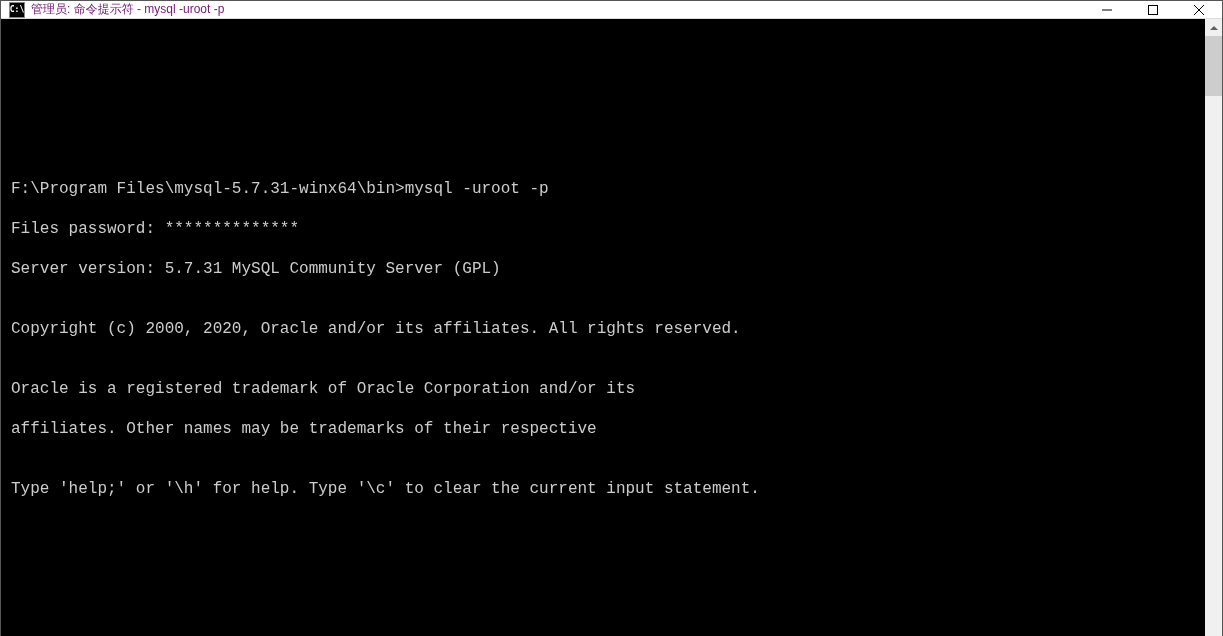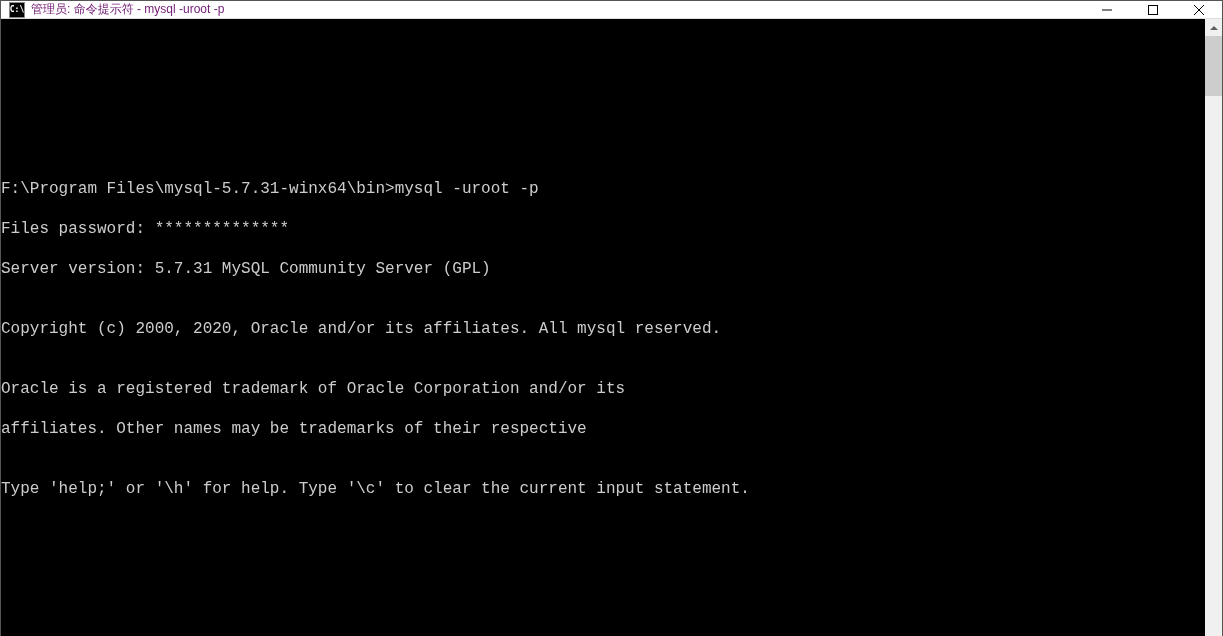--- a/index.html
+++ b/index.html
@@ -52,21 +52,21 @@
     font-size: 16px;
     line-height: 20px;
     padding: 0;
     white-space: pre;
     overflow: hidden;
     position: relative;
   }
   .terminal-inner {
     padding: 0px 0 0 0;
   }
-  .line { white-space: pre; }
+  .line { white-space: pre; padding-left: 10px; }
   .scrollbar {
     width: 17px;
     background: #f0f0f0;
     display: flex; flex-direction: column;
   }
   .sb-btn {
     height: 17px;
     background: #f0f0f0;
     display: flex; align-items: center; justify-content: center;
     color: #606060;
@@ -107,21 +107,21 @@
 
   <div class="client-area">
     <div class="terminal">
       <div class="terminal-inner">
 <div class="spacer"></div>
 <div class="line"> </div>
 <div class="line">F:\Program Files\mysql-5.7.31-winx64\bin&gt;mysql -uroot -p</div>
 <div class="line">Files password: **************</div>
 <div class="line">Server version: 5.7.31 MySQL Community Server (GPL)</div>
 <div class="line"></div>
-<div class="line">Copyright (c) 2000, 2020, Oracle and/or its affiliates. All mysql reserved.</div>
+<div class="line">Copyright (c) 2000, 2020, Oracle and/or its affiliates. All rights reserved.</div>
 <div class="line"></div>
 <div class="line">Oracle is a registered trademark of Oracle Corporation and/or its</div>
 <div class="line">affiliates. Other names may be trademarks of their respective</div>
 <div class="line"></div>
 <div class="line">Type 'help;' or '\h' for help. Type '\c' to clear the current input statement.</div>
 <div class="line"></div>
 
       </div>
       
     </div>

